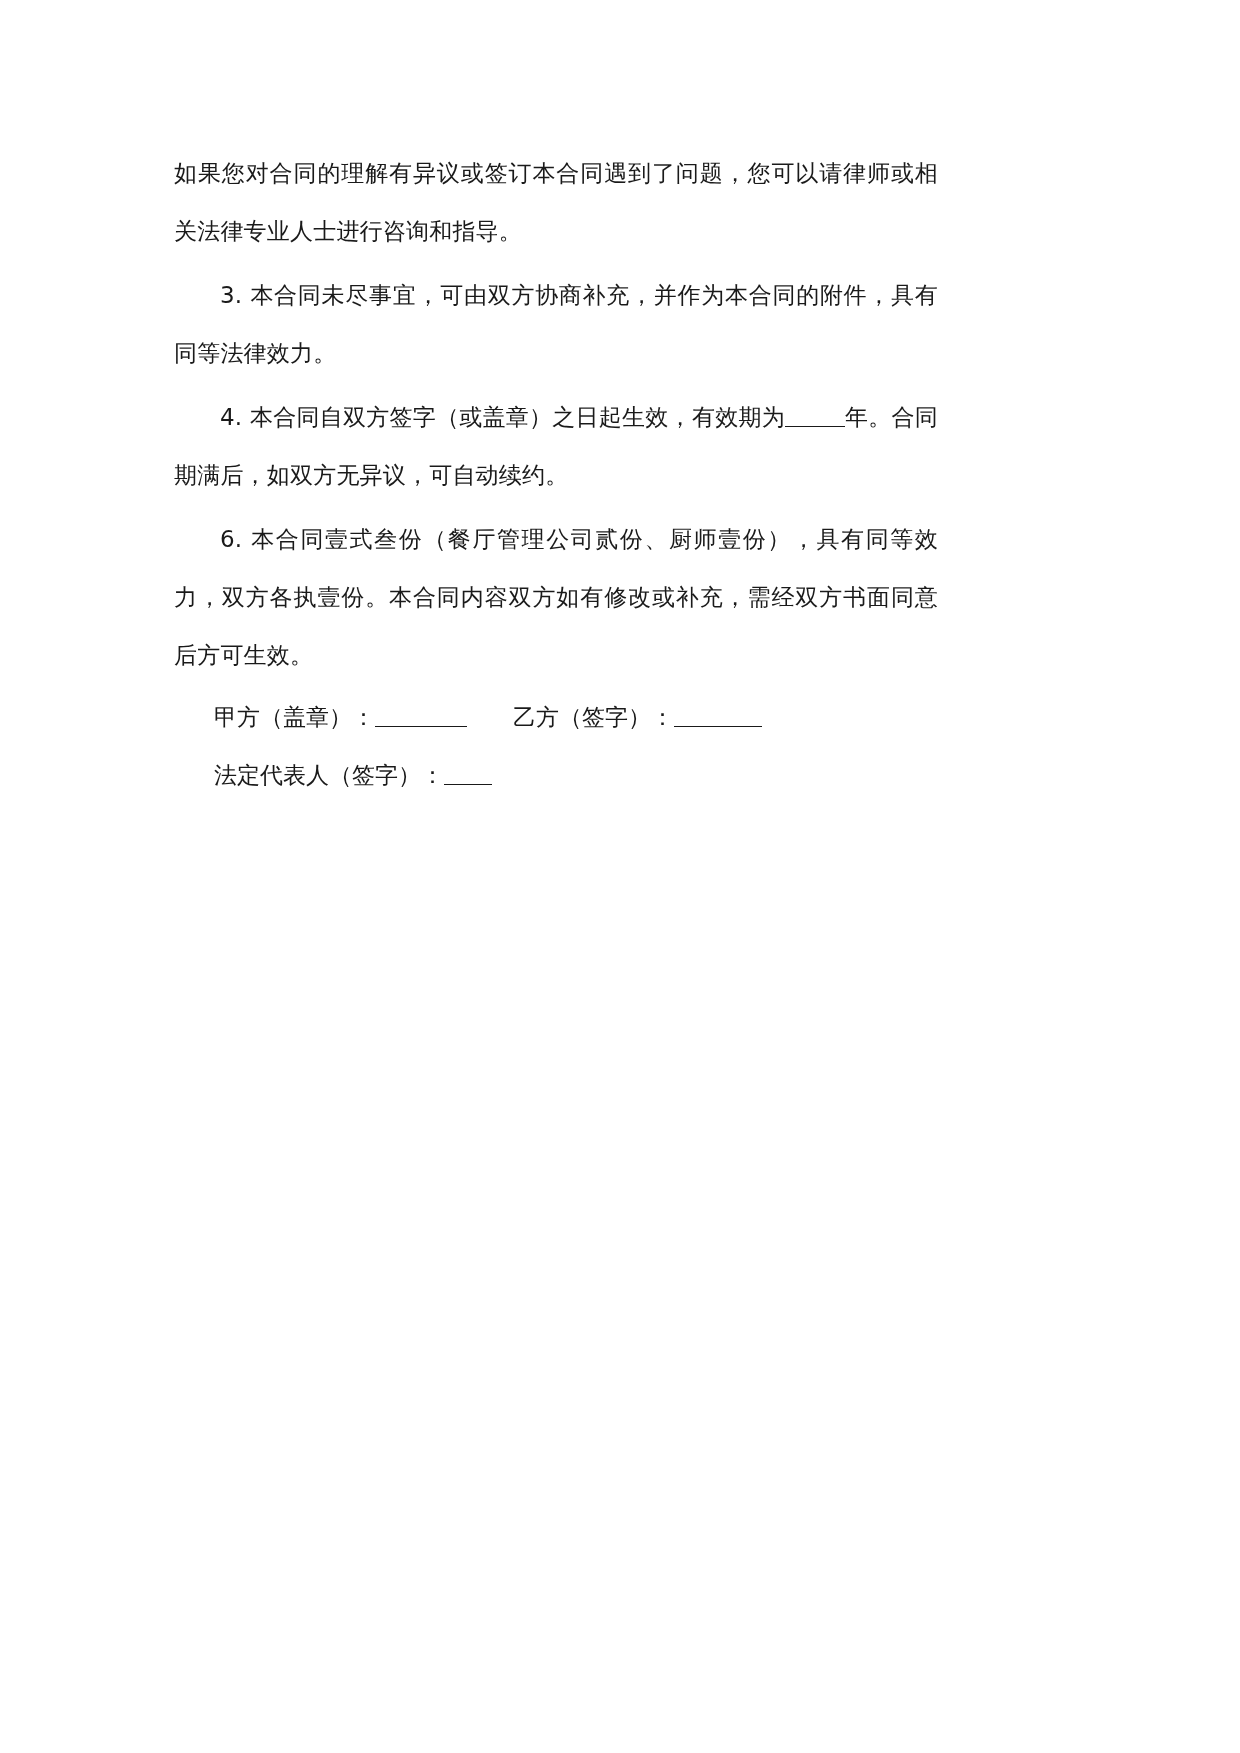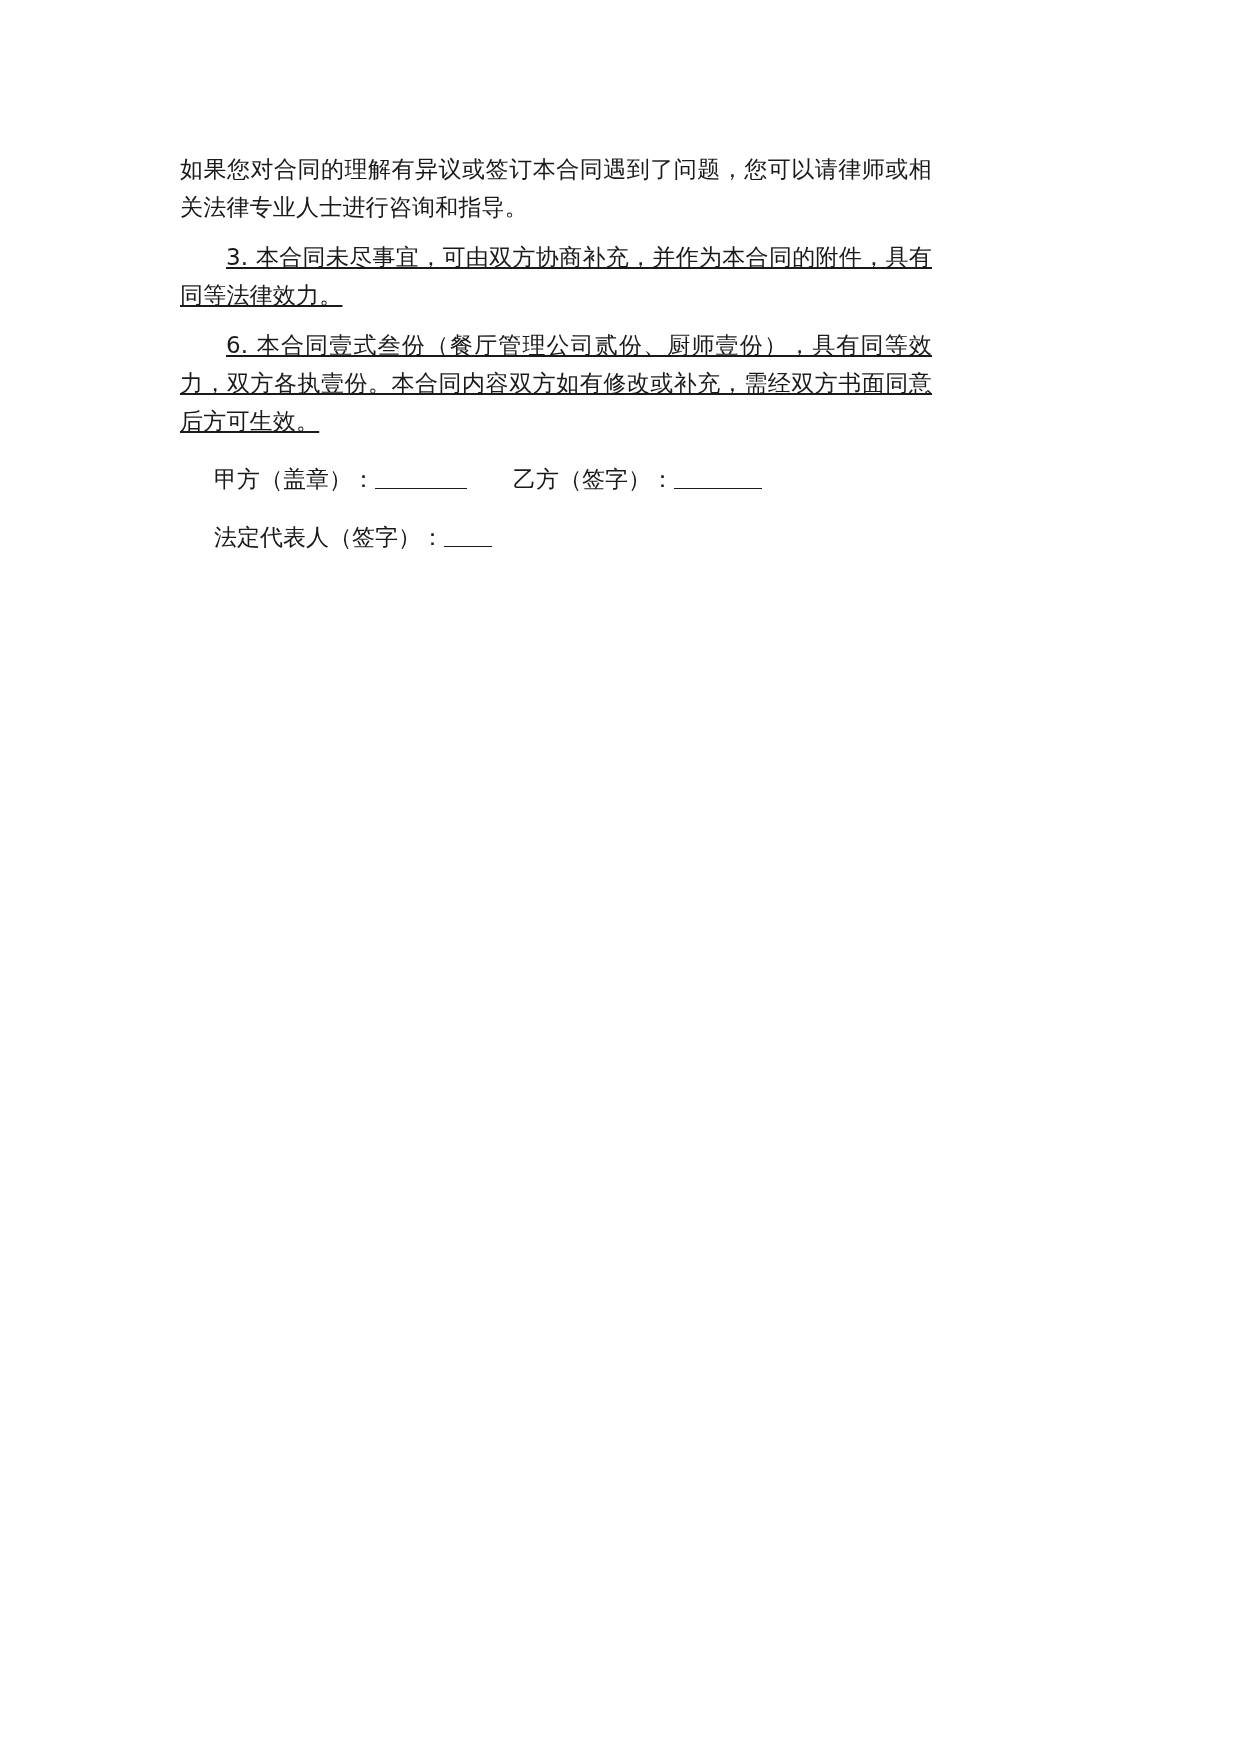--- a/index.html
+++ b/index.html
@@ -16,30 +16,29 @@
       color: #1a1a1a;
     }
     .page {
       position: absolute;
       left: 168px;
       top: 138px;
       width: 776px;
     }
     .para {
       font-size: 23px;
-      line-height: 38px;
-      margin: 12px;
+      line-height: 58px;
+      margin: 6px;
       text-align: justify;
       text-justify: inter-ideograph;
       letter-spacing: 0.2px;
       white-space: normal;
     }
     .indent {
       text-indent: 46px;
-      text-decoration: underline;
     }
     .sig-line {
       font-size: 23px;
       line-height: 58px;
       margin: 0;
       padding-left: 46px;
       white-space: pre;
       font-family: Liberation Mono, monospace;
     }
     .blank {
@@ -54,20 +53,21 @@
   </style>
 </head>
 <body>
 
 <div class="page">
 
   <p class="para">如果您对合同的理解有异议或签订本合同遇到了问题，您可以请律师或相关法律专业人士进行咨询和指导。</p>
 
   <p class="para indent">3. 本合同未尽事宜，可由双方协商补充，并作为本合同的附件，具有同等法律效力。</p>
 
+  <p class="para indent"><span>4. 本合同自双方签字（或盖章）之日起生效，有效期为</span><span class="blank" style="width:60px;"></span><span>年。合同期满后，如双方无异议，可自动续约。</span></p>
 
 
   <p class="para indent">6. 本合同壹式叁份（餐厅管理公司贰份、厨师壹份），具有同等效力，双方各执壹份。本合同内容双方如有修改或补充，需经双方书面同意后方可生效。</p>
 
   <div class="sig-line"><span>甲方（盖章）：</span><span class="blank" style="width:92px;"></span><span class="gap" style="width:46px;"></span><span>乙方（签字）：</span><span class="blank" style="width:88px;"></span></div>
 
   <div class="sig-line"><span>法定代表人（签字）：</span><span class="blank" style="width:48px;"></span></div>
 
 
 

